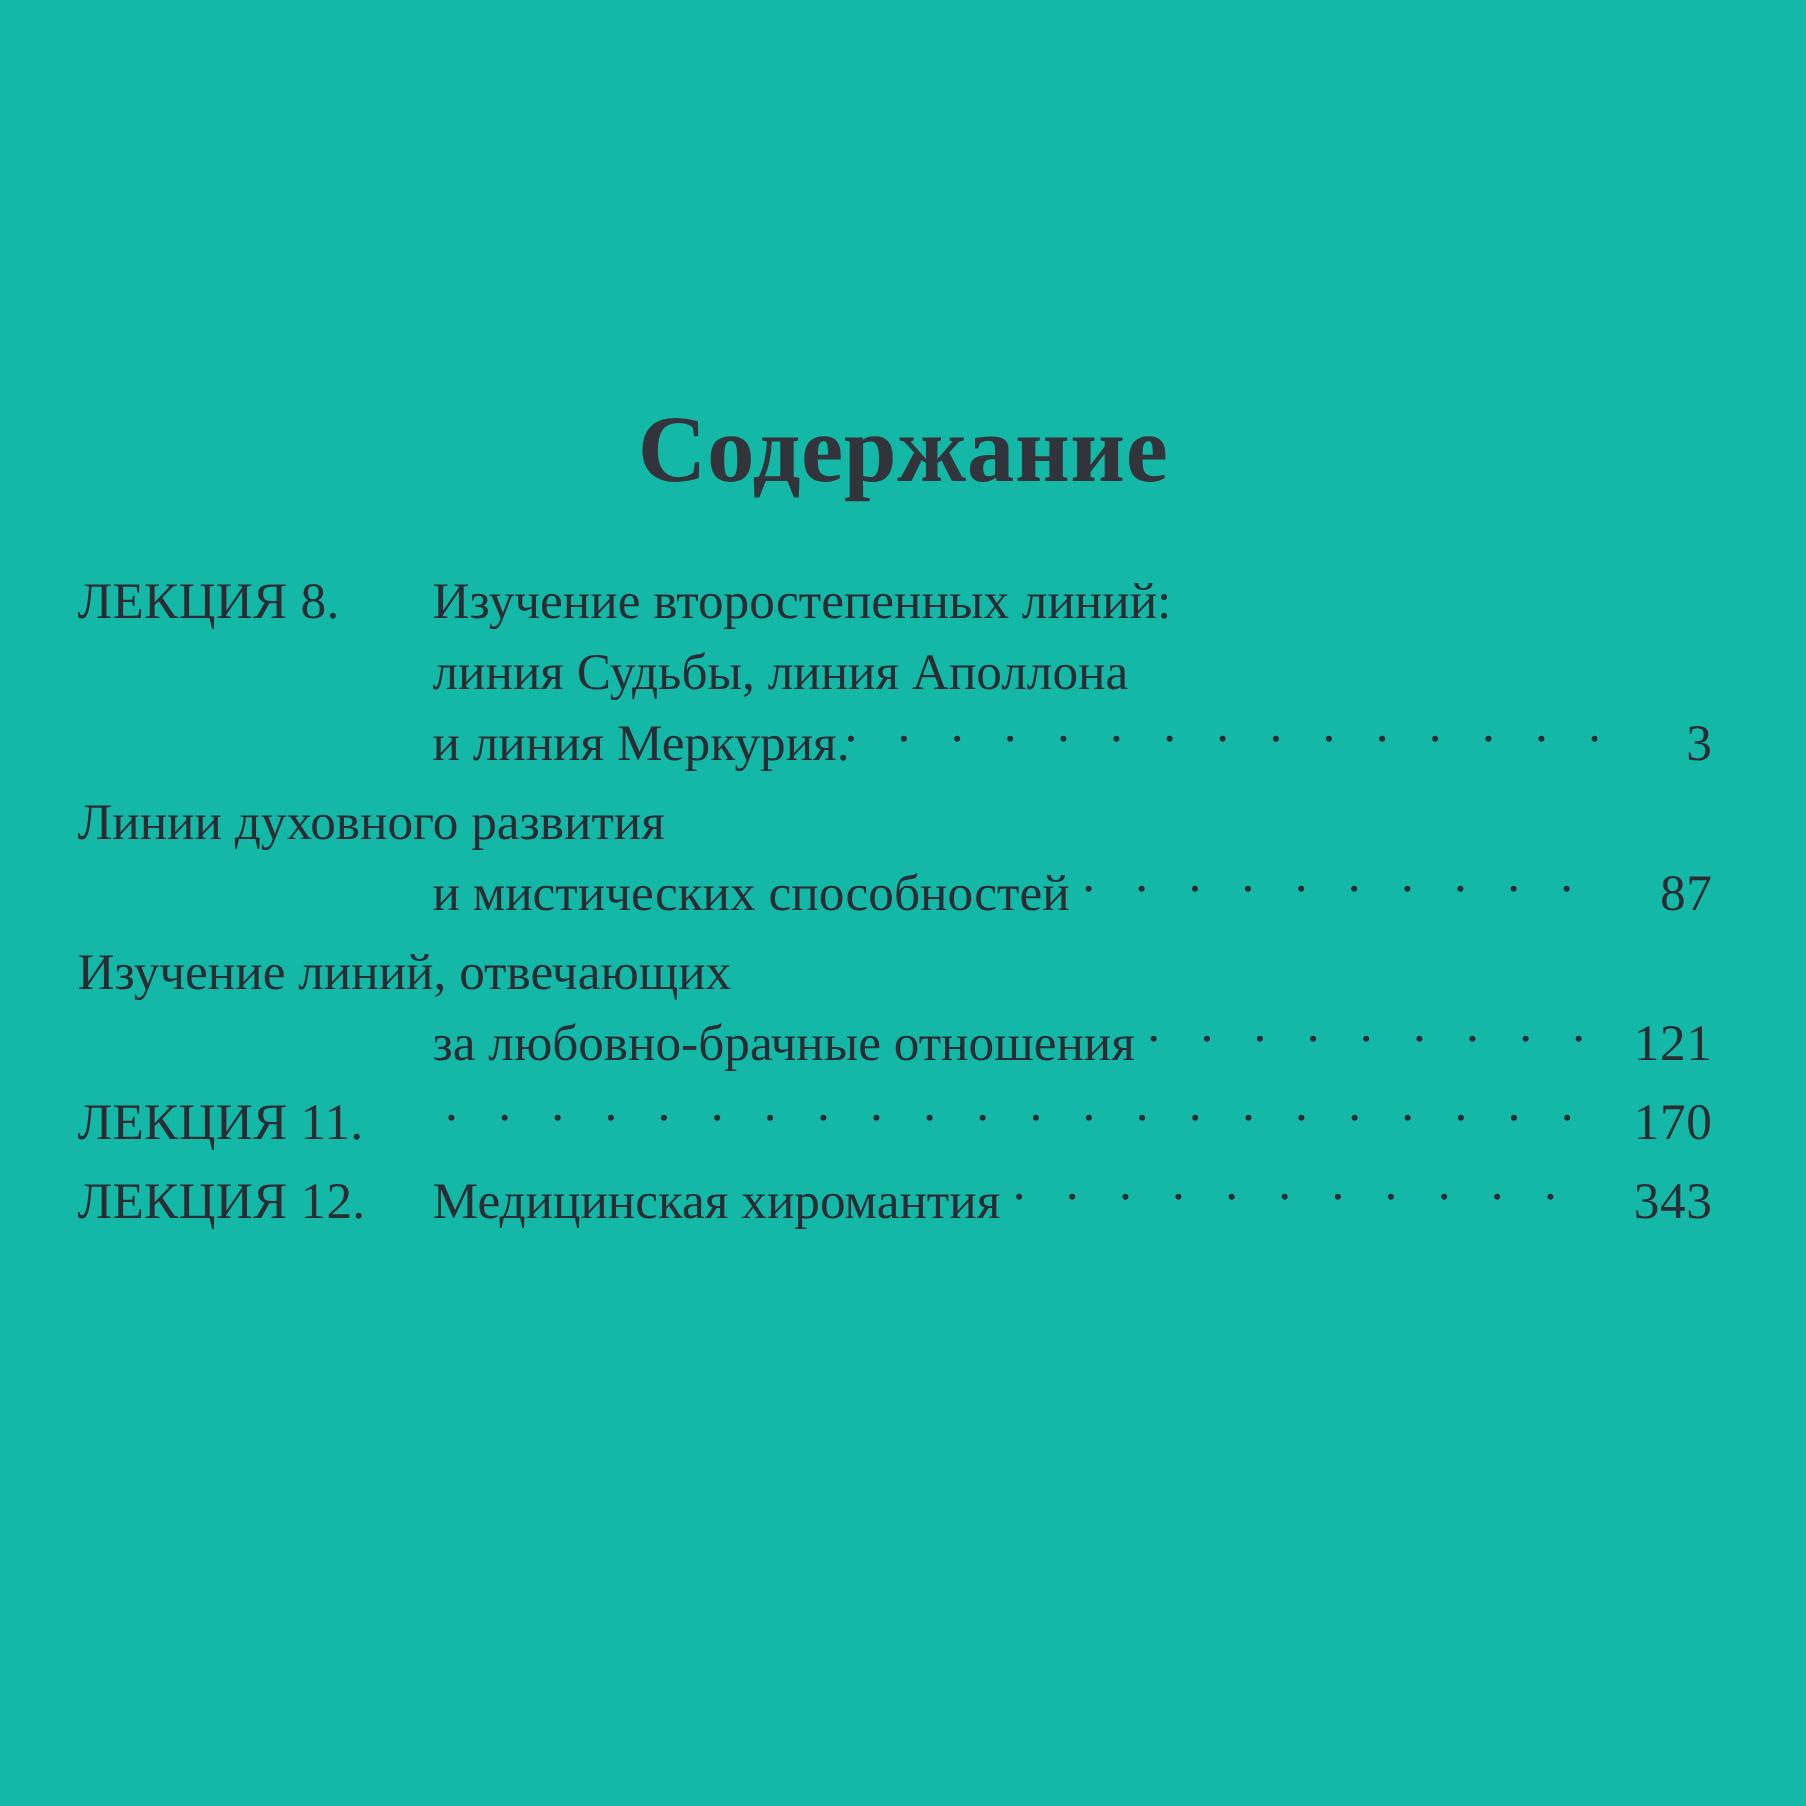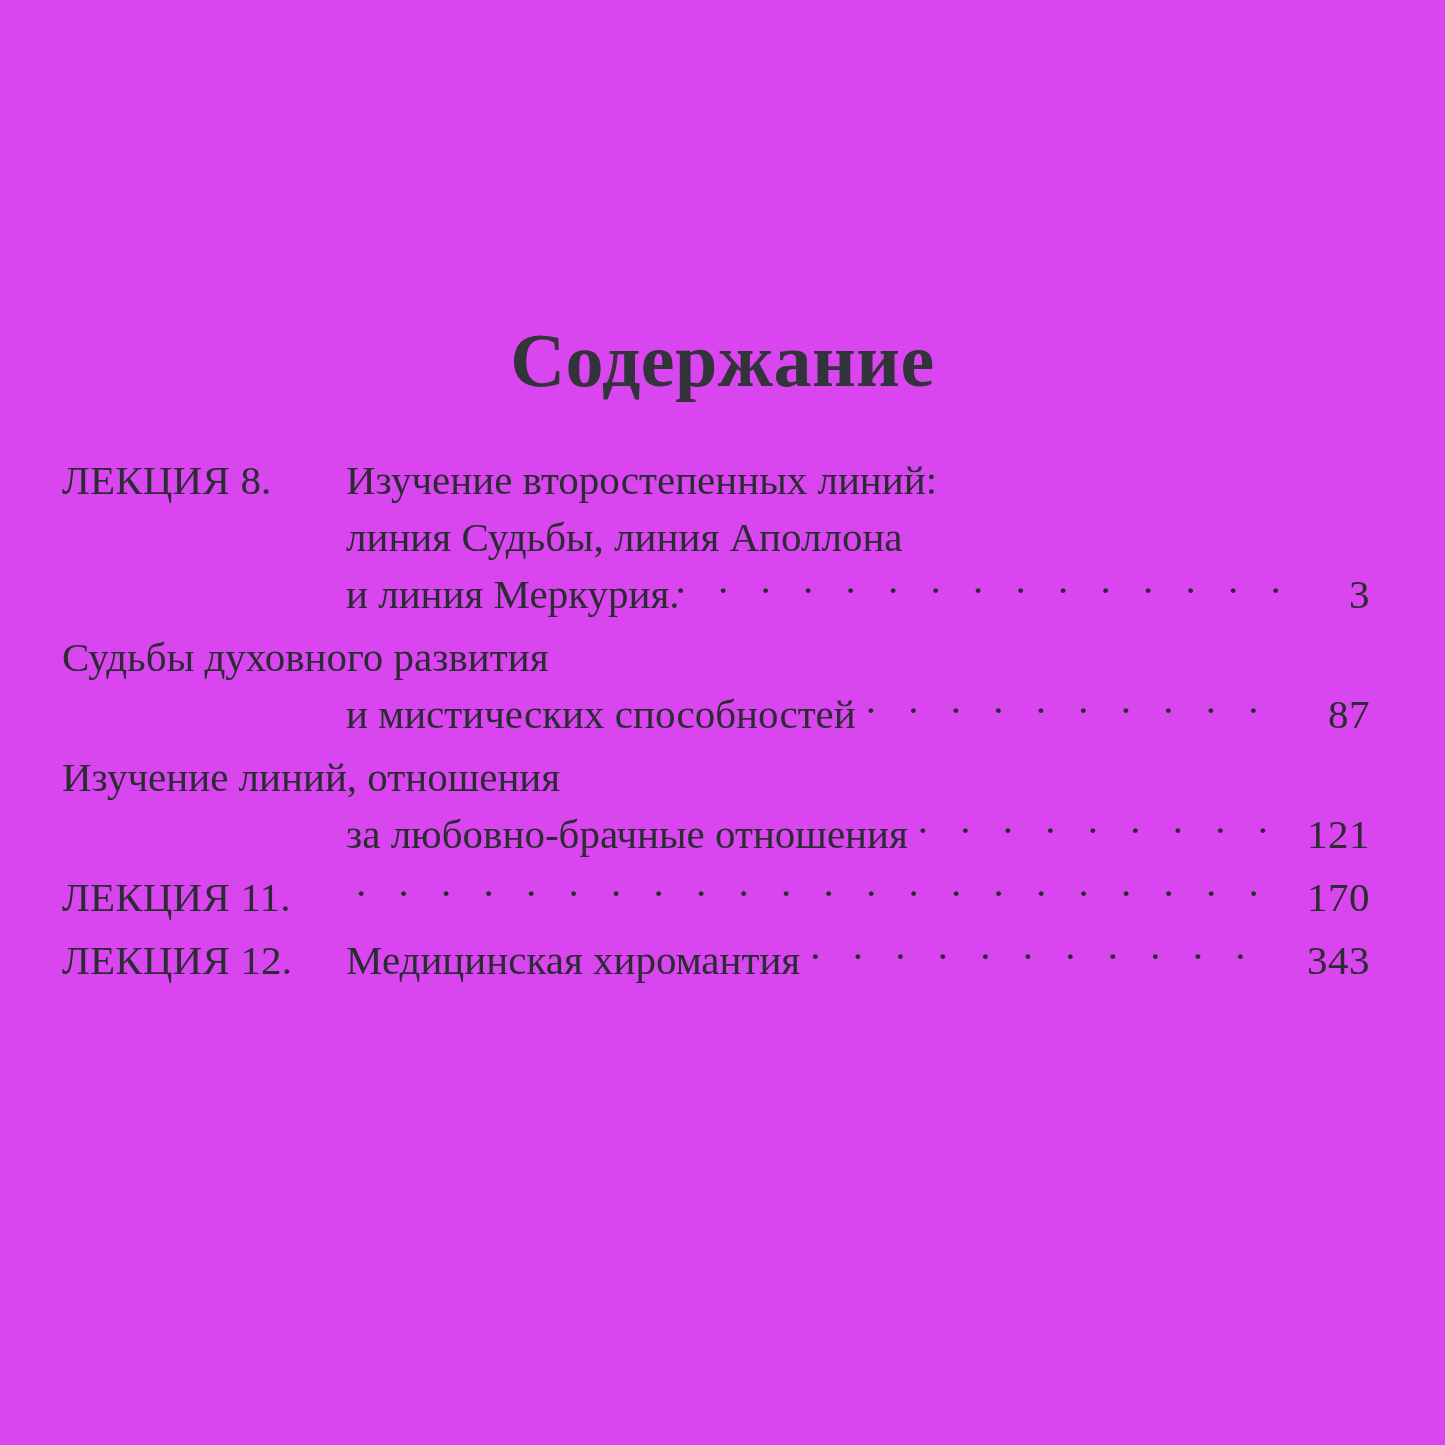--- a/index.html
+++ b/index.html
@@ -14,21 +14,21 @@
     position: relative;
     overflow: hidden;
     font-family: "Liberation Serif", "DejaVu Serif", serif;
     color: #2b2b33;
     -webkit-font-smoothing: antialiased;
   }
 
   .page {
     position: absolute;
     inset: 0;
-    background: #d946ef;
+    background: #14b8a6;
   }
 
   
   .toc-title {
     position: absolute;
     top: 322px;
     left: 0;
     width: 1445px;
     text-align: center;
     font-size: 76px;
@@ -140,34 +140,34 @@
       <div class="entry-line cont">
         <span class="entry-label"></span>
         <span class="entry-text">и линия Меркурия.</span>
         <span class="leader tight"></span>
         <span class="entry-page">3</span>
       </div>
     </div>
 
     <div class="toc-entry">
       <div class="entry-line">
-        <span class="entry-text">Судьбы духовного развития</span>
+        <span class="entry-text">Линии духовного развития</span>
         <span class="filler"></span>
       </div>
       <div class="entry-line cont">
         <span class="entry-label"></span>
         <span class="entry-text">и мистических способностей</span>
         <span class="leader spaced"></span>
         <span class="entry-page">87</span>
       </div>
     </div>
 
     <div class="toc-entry">
       <div class="entry-line">
-        <span class="entry-text">Изучение линий, отношения</span>
+        <span class="entry-text">Изучение линий, отвечающих</span>
         <span class="filler"></span>
       </div>
       <div class="entry-line cont">
         <span class="entry-label"></span>
         <span class="entry-text">за любовно-брачные отношения</span>
         <span class="leader spaced"></span>
         <span class="entry-page">121</span>
       </div>
     </div>
 

